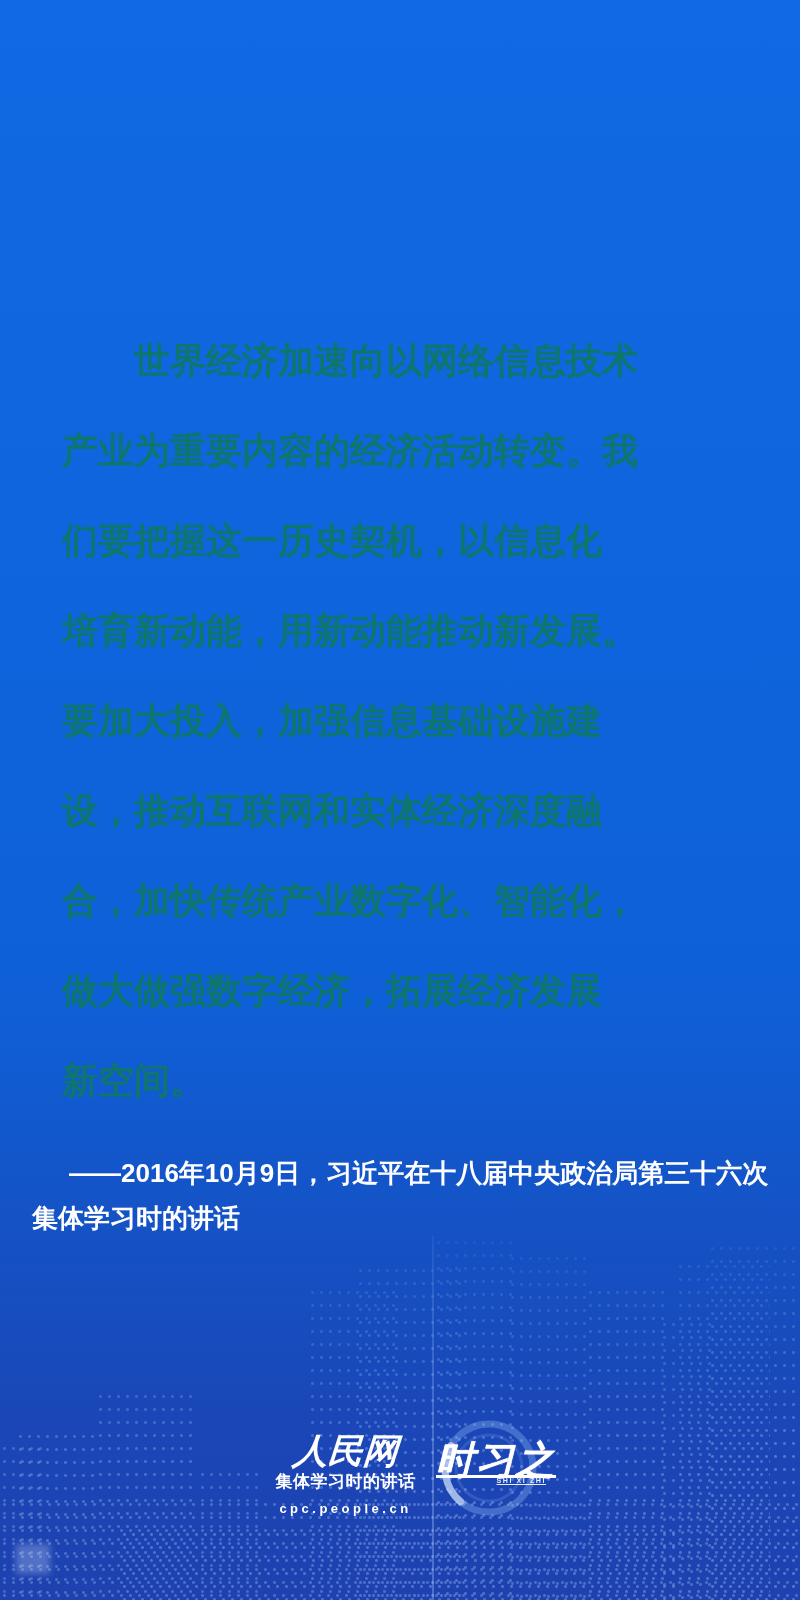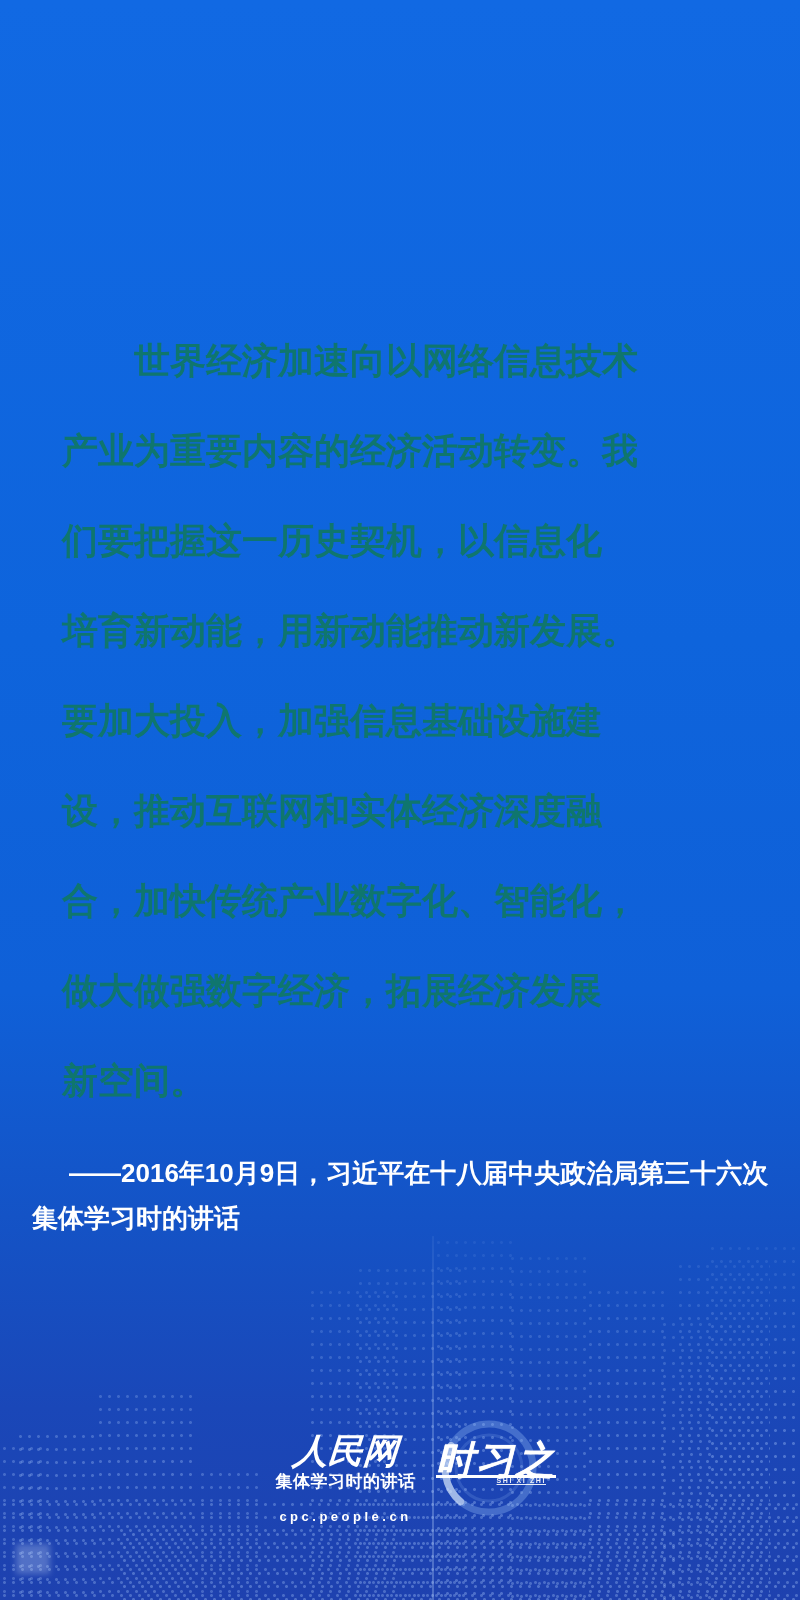--- a/index.html
+++ b/index.html
@@ -37,21 +37,21 @@
     position:absolute;left:32px;top:1151px;width:745px;z-index:3;
     color:#fff;font-size:26px;line-height:45px;font-weight:600;
     white-space:pre;text-indent:37px;
   }
 
   
   .ring{position:absolute;left:428px;top:1406px;width:122px;height:122px;z-index:2;}
   .pd-block{position:absolute;left:258px;top:1432px;width:175px;text-align:center;color:#fff;z-index:3;}
   .pd-script{font-size:35px;line-height:37px;font-weight:700;font-style:italic;transform:skewX(-4deg);}
   .pd-name{font-size:17px;line-height:19px;font-weight:800;letter-spacing:.5px;margin-top:3px;white-space:nowrap;}
-  .pd-url{font-size:13px;line-height:15px;font-weight:700;letter-spacing:3.5px;margin-top:18px;white-space:nowrap;}
+  .pd-url{font-size:13px;line-height:15px;font-weight:700;letter-spacing:3.5px;margin-top:10px;white-space:nowrap;}
   .sxz-block{position:absolute;left:436px;top:1440px;width:112px;color:#fff;z-index:3;text-decoration:underline;}
   .sxz-text{font-size:38px;line-height:40px;font-weight:800;font-style:italic;letter-spacing:2px;white-space:nowrap;text-shadow:0 0 1px #fff;}
   .sxz-sub{font-size:7px;font-weight:700;letter-spacing:1.6px;text-align:right;margin-top:-3px;padding-right:2px;opacity:.9;}
 </style>
 </head>
 <body>
 
 <div class="poster">
 
   <div class="skyline">

